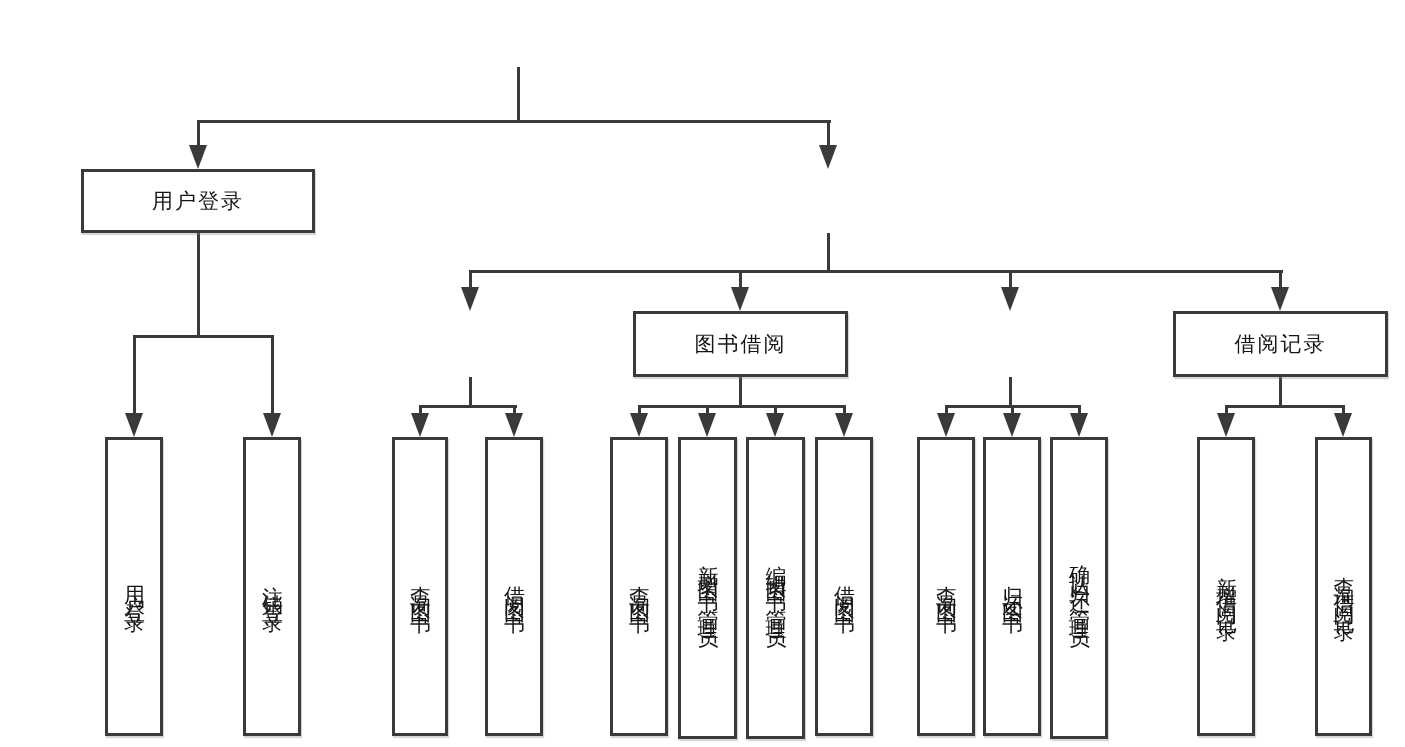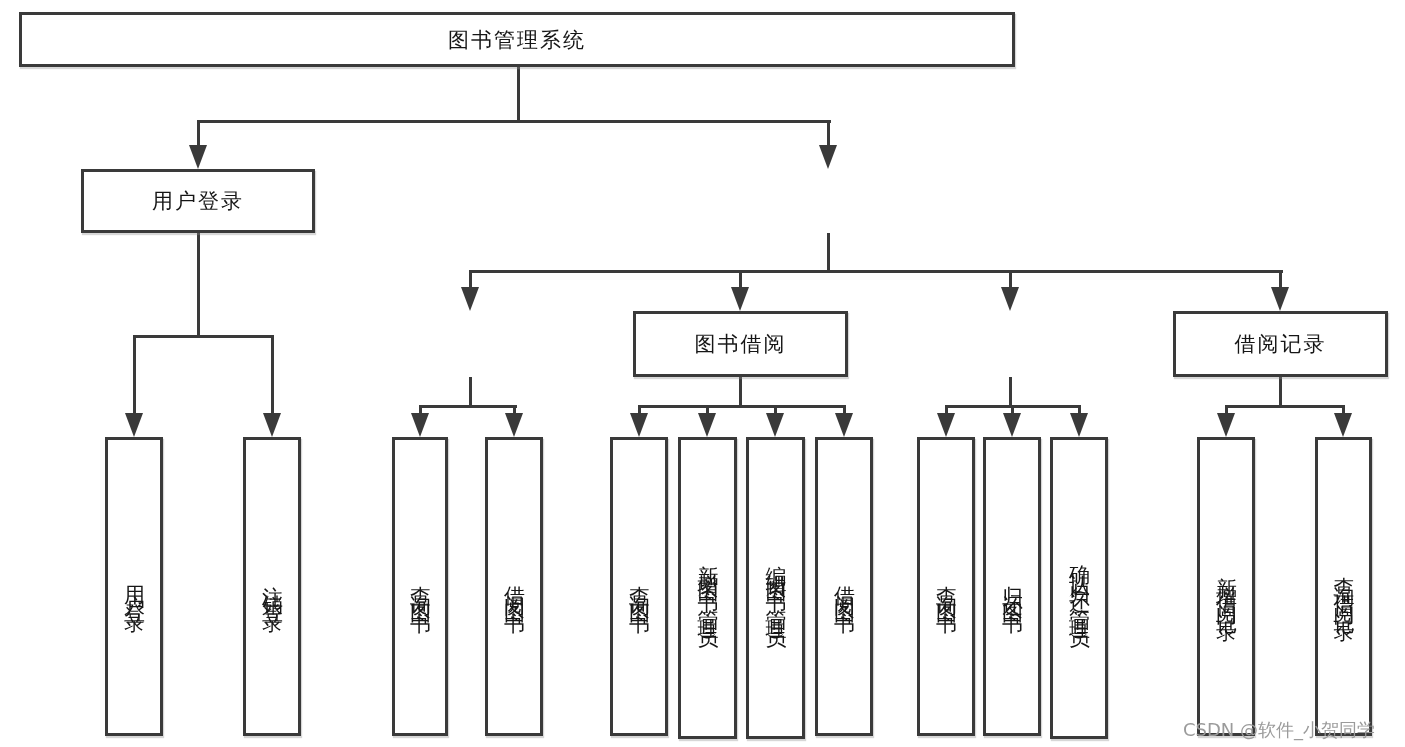--- a/index.html
+++ b/index.html
@@ -169,23 +169,20 @@
   <div class="ar" id="a-cb-return"></div>
   <div class="ar" id="a-cb-confirm"></div>
 
   <div class="vl" id="e-br-stem"></div>
   <div class="hl" id="e-br-bar"></div>
   <div class="vl" id="e-br-drop-a"></div>
   <div class="vl" id="e-br-drop-b"></div>
   <div class="ar" id="a-br-add"></div>
   <div class="ar" id="a-br-query"></div>
 
-  <div class="node h" id="n-root">
-    <span>图书管理系统</span>
-  </div>
   <div class="node h" id="n-user-login">
     <span>用户登录</span>
   </div>
   <div class="node h" id="n-book-borrow">
     <span>图书借阅</span>
   </div>
   <div class="node h" id="n-borrow-record">
     <span>借阅记录</span>
   </div>
 
@@ -222,15 +219,14 @@
   <div class="node v" id="n-cb-confirm">
     <span>确认归还（管理员）</span>
   </div>
   <div class="node v" id="n-br-add">
     <span>新增借阅记录</span>
   </div>
   <div class="node v" id="n-br-query">
     <span>查询借阅记录</span>
   </div>
 
-  <div class="watermark">CSDN @软件_小贺同学</div>
 
 </div>
 
 </body></html>

